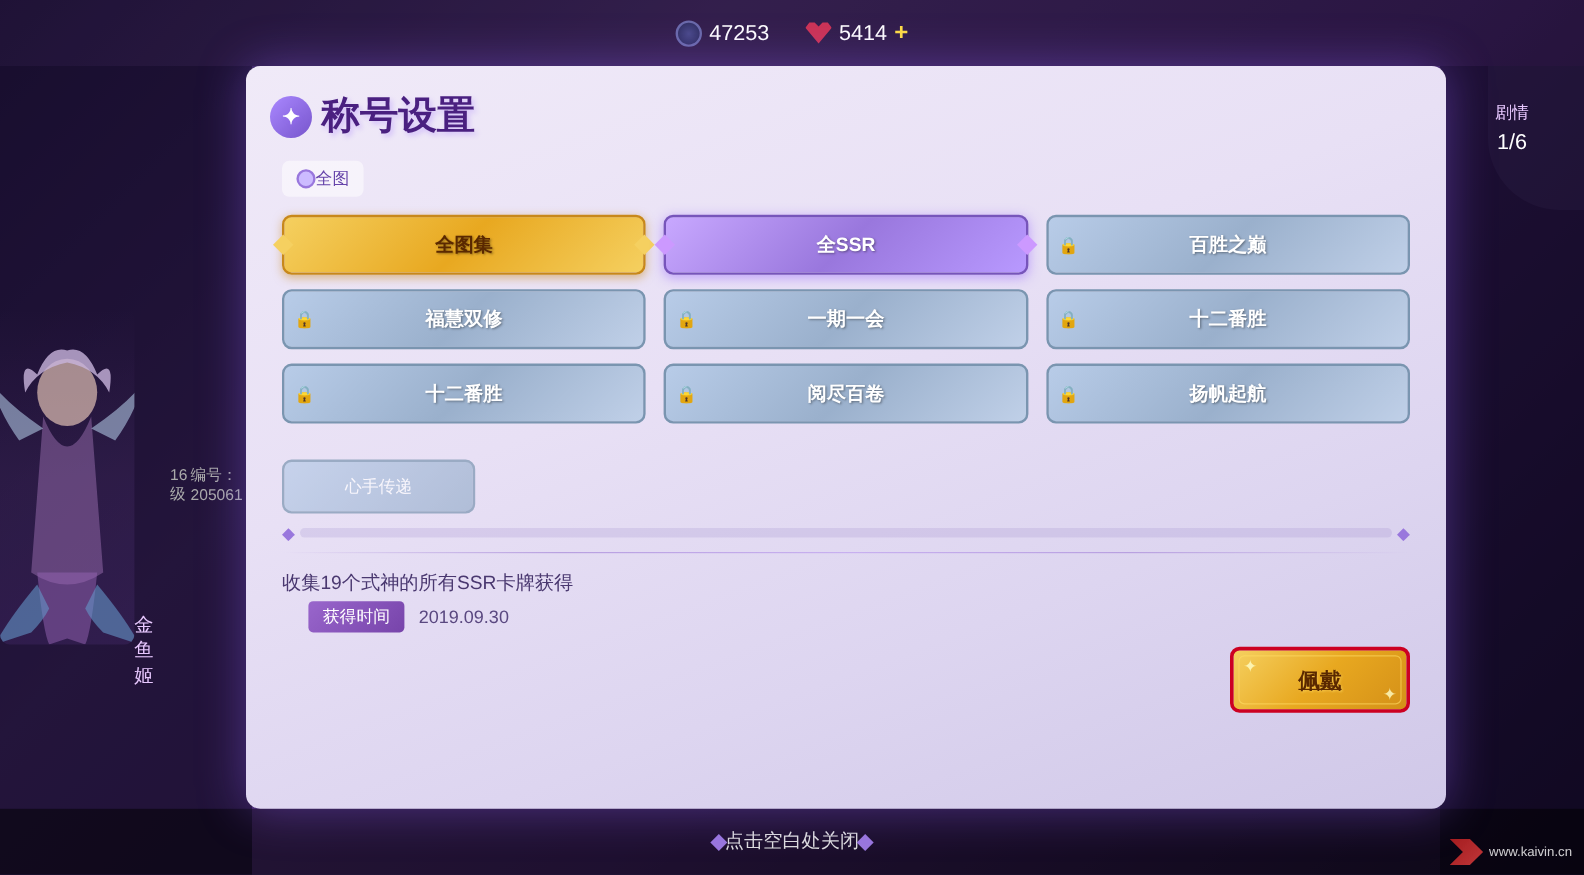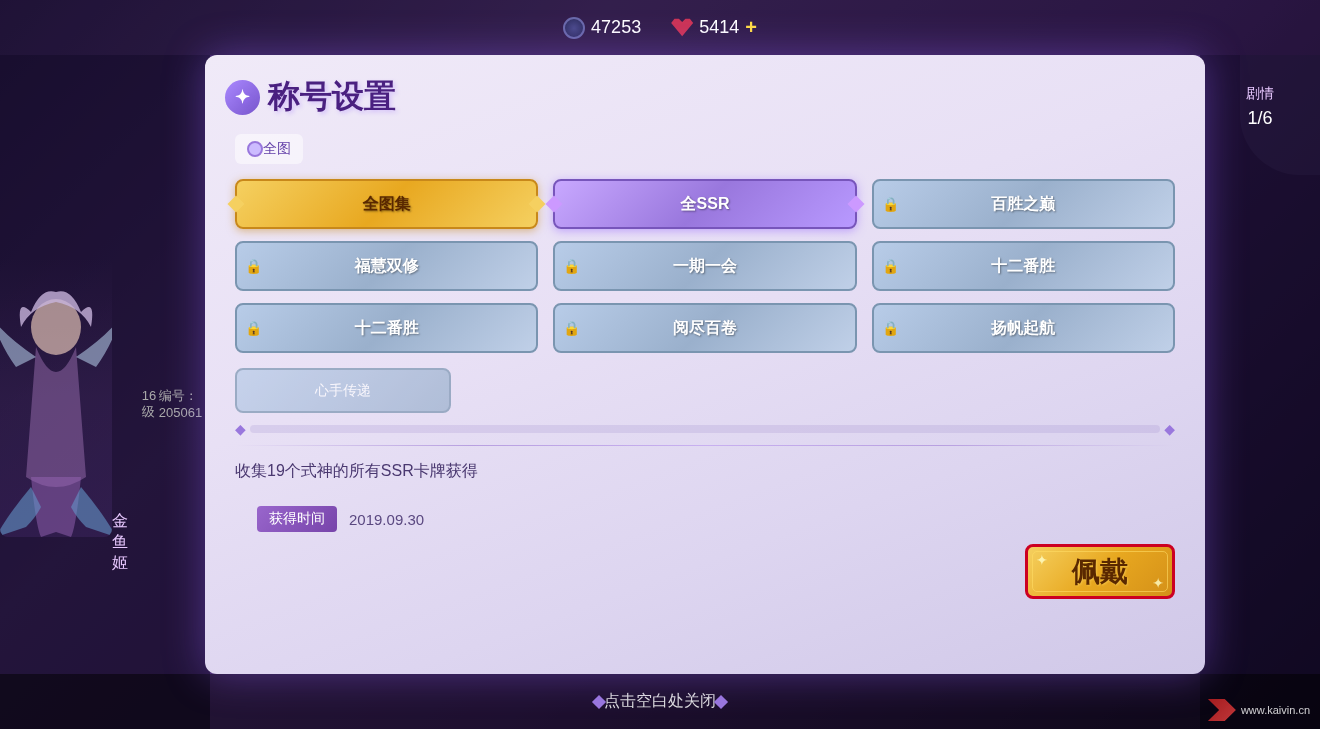--- a/index.html
+++ b/index.html
@@ -270,21 +270,21 @@
     }
 
     
     .desc-area {
       margin-bottom: 12px;
     }
 
     .desc-text {
       color: #4a3870;
       font-size: 16px;
-      margin-bottom: 24px;
+      margin-bottom: 4px;
     }
 
     .obtain-row {
       display: flex;
       align-items: center;
       gap: 12px;
       margin-left: 22px;
     }
 
     .obtain-badge {
@@ -325,24 +325,25 @@
       content: '';
       position: absolute;
       top: 4px; left: 4px; right: 4px; bottom: 4px;
       border: 1px solid rgba(255,220,100,0.6);
       border-radius: 5px;
       pointer-events: none;
     }
 
     .equip-text {
       color: #5a2800;
-      font-size: 28px;
+      font-size: 18px;
       font-weight: bold;
       text-shadow: 1px 1px 2px rgba(255,220,100,0.5);
       z-index: 1;
+      text-decoration: underline;
     }
 
     
     .sparkle {
       position: absolute;
       color: rgba(255,255,200,0.8);
       font-size: 14px;
     }
 
     
@@ -542,21 +543,21 @@
       <span class="badge-text">阅尽百卷</span>
     </div>
 
     <div class="badge-item badge-locked">
       <div class="badge-lock-icon">🔒</div>
       <span class="badge-text">扬帆起航</span>
     </div>
   </div>
 
   <div style="display:flex; gap:15px; margin-bottom:12px;">
-    <div class="badge-partial" style="width:216px;">
+    <div class="badge-partial" style="width:161px;margin-top:15px;">
       <span style="color:#fff; font-size:14px;">心手传递</span>
     </div>
   </div>
 
   <div style="position:relative; margin-bottom:12px;">
     <div style="margin-left:15px; margin-right:15px; height:8px; background:rgba(150,130,200,0.2); border-radius:4px;">
       <div style="position:absolute; left:0; top:50%; transform:translateY(-50%); color:#9977dd; font-size:14px;">◆</div>
       <div style="position:absolute; right:0; top:50%; transform:translateY(-50%); color:#9977dd; font-size:14px;">◆</div>
     </div>
   </div>

